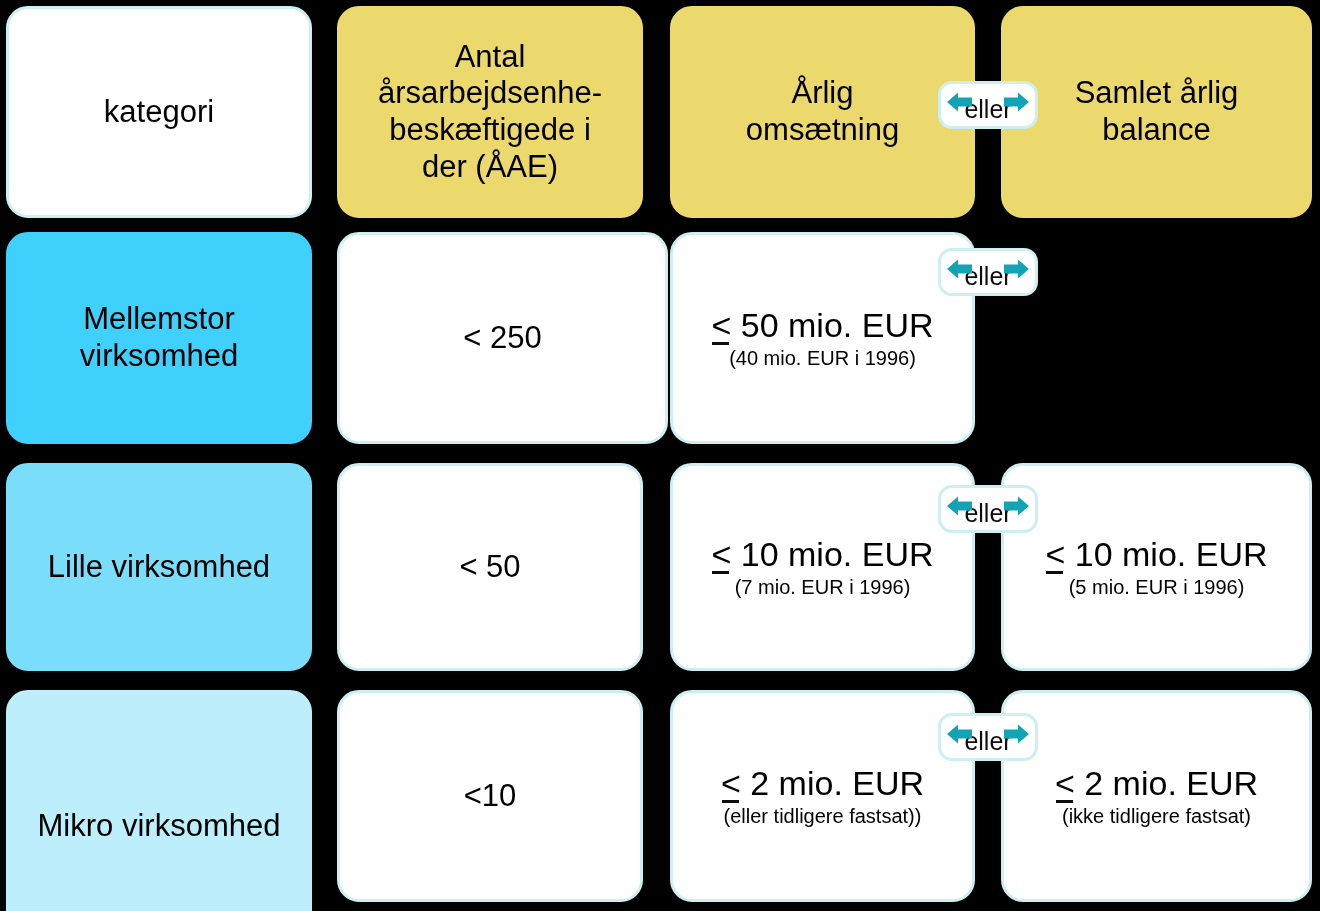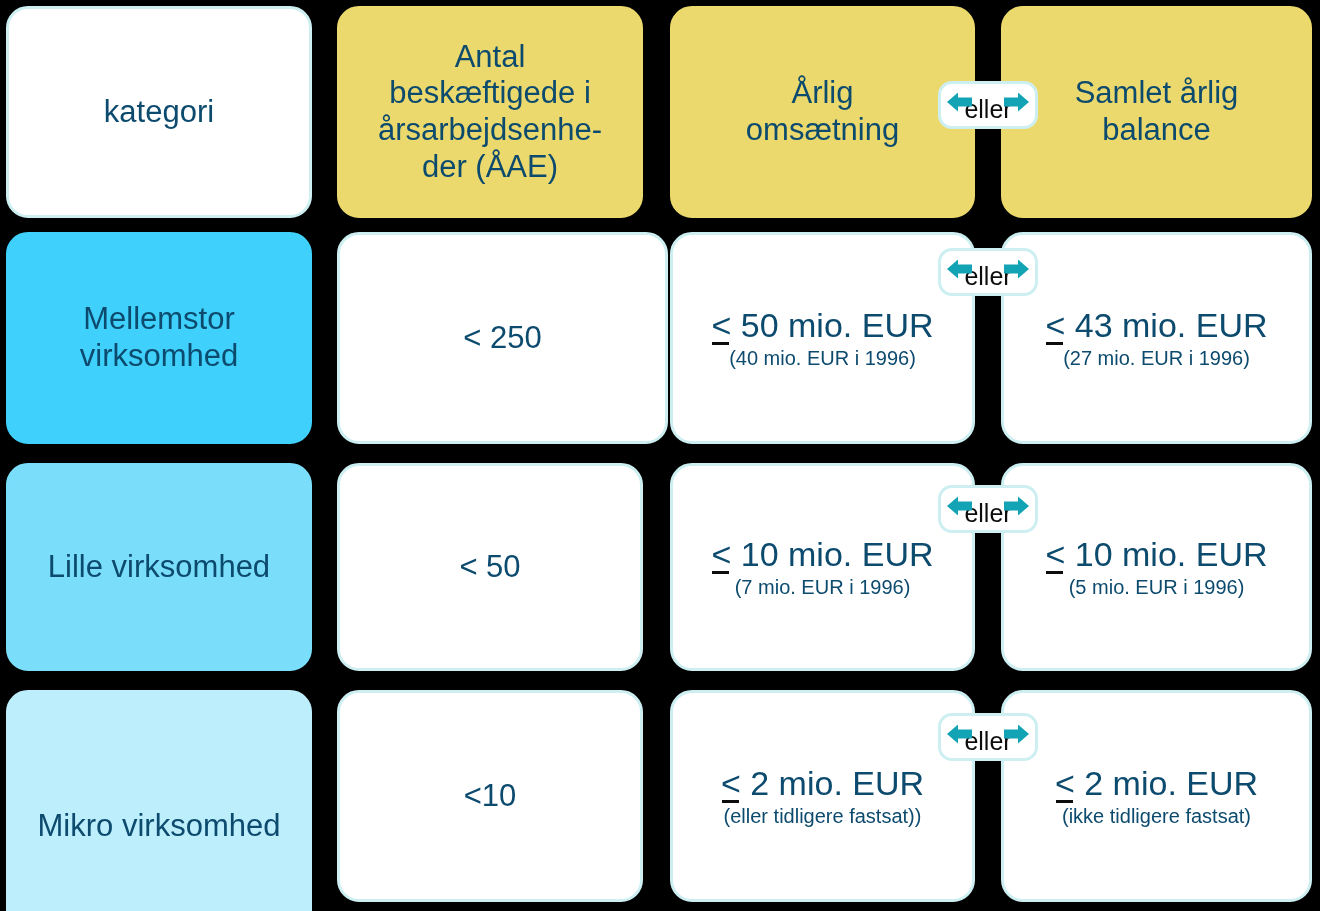--- a/index.html
+++ b/index.html
@@ -19,21 +19,21 @@
   .cell {
     position: absolute;
     border: 3px solid #cdeff2;
     border-radius: 22px;
     background: #ffffff;
     display: flex;
     flex-direction: column;
     align-items: center;
     justify-content: center;
     text-align: center;
-    color: #0c4a6e;
+    color: #000000;
     padding: 4px 10px;
     line-height: 1.18;
   }
   .cell.head {
     background: #ecd96d;
     border-color: #ecd96d;
     font-size: 31px;
   }
   .cell.head.plain {
     background: #ffffff;
@@ -107,22 +107,22 @@
 <body>
 
 <div id="board">
 
   <div class="cell head plain" style="left:6px; top:6px; width:306px; height:212px;">
     <span>kategori</span>
   </div>
 
   <div class="cell head" style="left:337px; top:6px; width:306px; height:212px;">
     <span>Antal</span>
+    <span>årsarbejdsenhe-</span>
     <span>beskæftigede i</span>
-    <span>årsarbejdsenhe-</span>
     <span>der (ÅAE)</span>
   </div>
 
   <div class="cell head" style="left:670px; top:6px; width:305px; height:212px;">
     <span>Årlig</span>
     <span>omsætning</span>
   </div>
 
   <div class="cell head" style="left:1001px; top:6px; width:311px; height:212px;">
     <span>Samlet årlig</span>
@@ -154,28 +154,20 @@
 
   <div class="cell" style="left:670px; top:232px; width:305px; height:212px;">
     <div class="money-wrap">
       <div class="money-main">
         <span class="le">&lt;</span><span> 50 mio. EUR</span>
       </div>
       <div class="money-sub">(40 mio. EUR i 1996)</div>
     </div>
   </div>
 
-  <div class="cell" style="left:1001px; top:232px; width:311px; height:212px;">
-    <div class="money-wrap">
-      <div class="money-main">
-        <span class="le">&lt;</span><span> 43 mio. EUR</span>
-      </div>
-      <div class="money-sub">(27 mio. EUR i 1996)</div>
-    </div>
-  </div>
 
   <div class="eller" style="left:938px; top:248px;">
     <span class="arrow left">
       <svg width="26" height="22" viewBox="0 0 26 22">
           <path d="M0 11 L11 1.5 L11 6.5 L25 6.5 L25 15.5 L11 15.5 L11 20.5 Z" fill="#12a3b4"></path>
         </svg>
     </span>
     <span class="arrow right">
       <svg width="26" height="22" viewBox="0 0 26 22">
           <path d="M26 11 L15 1.5 L15 6.5 L1 6.5 L1 15.5 L15 15.5 L15 20.5 Z" fill="#12a3b4"></path>

